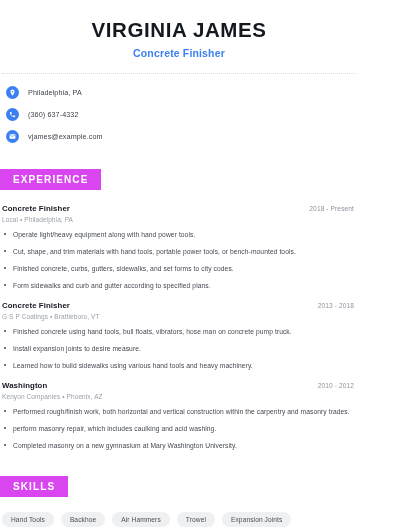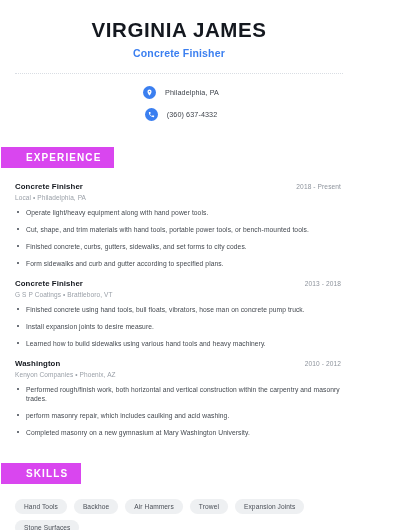--- a/index.html
+++ b/index.html
@@ -11,21 +11,21 @@
     height: 530px;
     background: #ffffff;
     font-family: "Liberation Sans", sans-serif;
     color: #20242b;
     overflow: hidden;
   }
   .page {
     width: 358px;
     height: 530px;
     box-sizing: border-box;
-    padding: 0 15px;
+    padding: 0 2px;
     position: relative;
   }
 
   
   .header {
     padding-top: 18px;
     text-align: center;
   }
   .full-name {
     font-size: 20.5px;
@@ -53,21 +53,20 @@
     margin-top: 12px;
     display: flex;
     flex-direction: column;
     gap: 9px;
     padding-left: 4px;
   }
   .contact-row {
     display: flex;
     align-items: center;
     gap: 9px;
-    justify-content: center;
   }
   .contact-icon {
     width: 13px;
     height: 13px;
     border-radius: 50%;
     background: #3b7ff0;
     display: flex;
     align-items: center;
     justify-content: center;
     flex: 0 0 auto;
@@ -199,20 +198,28 @@
 
     <div class="contact-row">
       <span class="contact-icon">
         <svg width="7" height="7" viewBox="0 0 24 24" fill="#ffffff" aria-hidden="true">
           <path d="M6.6 10.8c1.4 2.8 3.8 5.1 6.6 6.6l2.2-2.2c.3-.3.7-.4 1-.2 1.2.4 2.4.6 3.6.6.6 0 1 .4 1 1V20c0 .6-.4 1-1 1C10.6 21 3 13.4 3 4c0-.6.4-1 1-1h3.5c.6 0 1 .4 1 1 0 1.3.2 2.5.6 3.6.1.4 0 .8-.2 1l-2.3 2.2z"></path>
         </svg>
       </span>
       <span class="contact-text">(360) 637-4332</span>
     </div>
 
+    <div class="contact-row">
+      <span class="contact-icon">
+        <svg width="7" height="7" viewBox="0 0 24 24" fill="#ffffff" aria-hidden="true">
+          <path d="M20 4H4c-1.1 0-2 .9-2 2v12c0 1.1.9 2 2 2h16c1.1 0 2-.9 2-2V6c0-1.1-.9-2-2-2zm0 4.2-8 5-8-5V6l8 5 8-5v2.2z"></path>
+        </svg>
+      </span>
+      <span class="contact-text">vjames@example.com</span>
+    </div>
 
   </div>
 
   <div class="section-experience">
     <div class="section-tag">EXPERIENCE</div>
 
     <div class="jobs">
 
       <div class="job">
         <div class="job-head">

